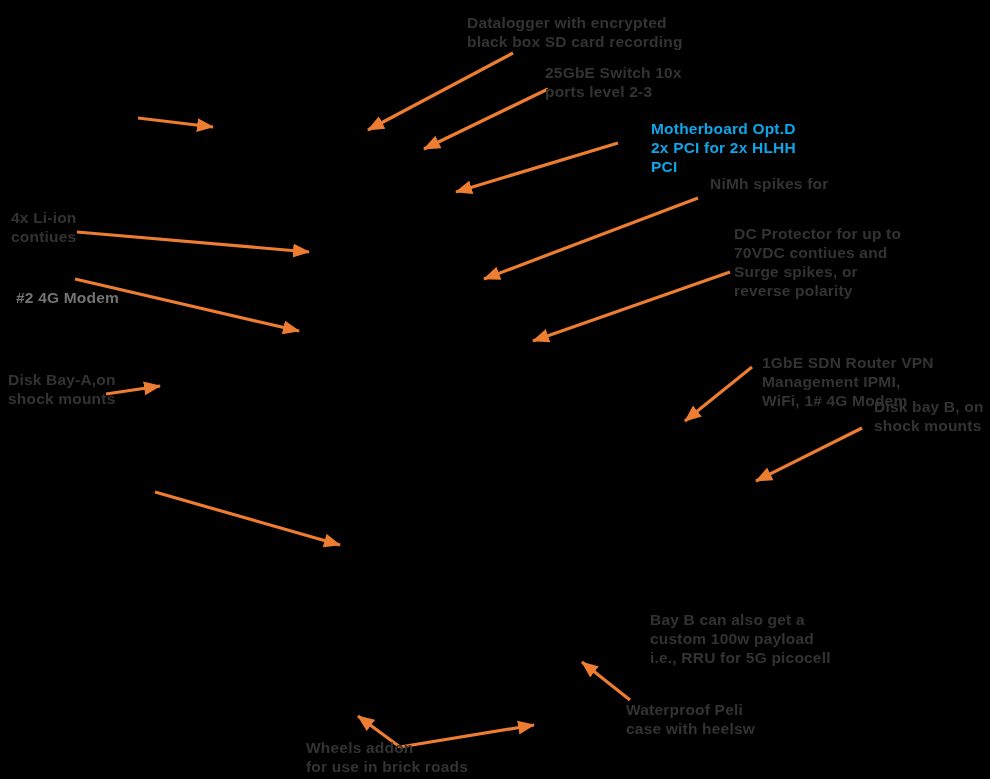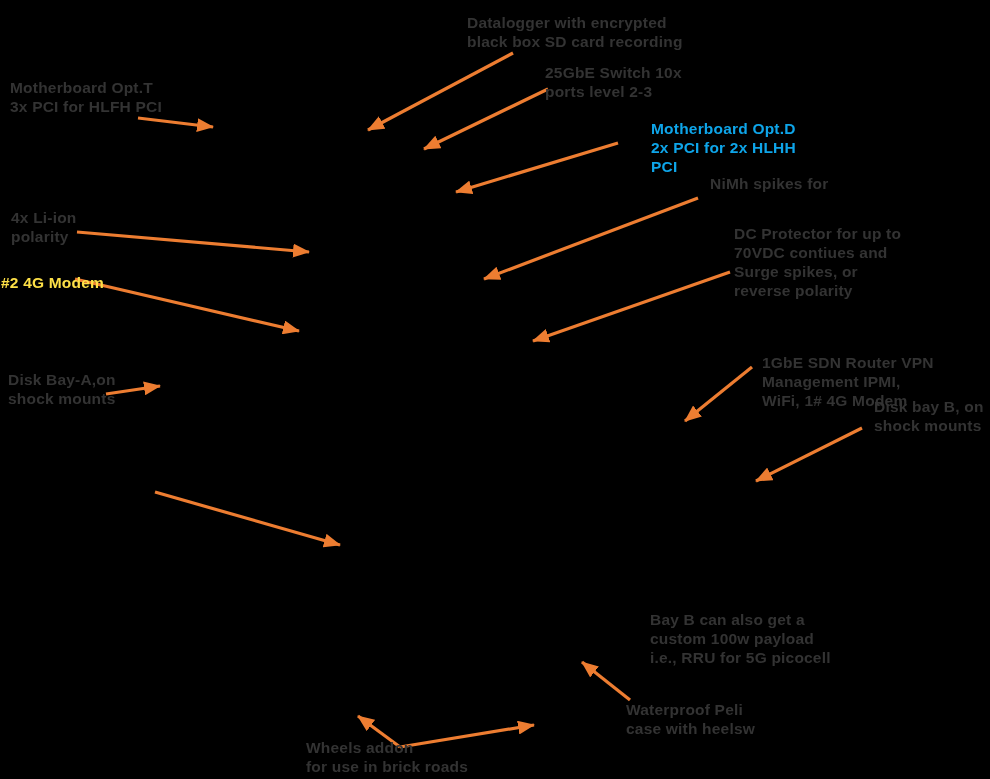--- a/index.html
+++ b/index.html
@@ -78,27 +78,25 @@
 Surge spikes, or
 reverse polarity</div>
 
   <div class="label" style="left: 762px; top: 314px; color: rgb(51, 51, 51); margin-top: 39px;">1GbE SDN Router VPN
 Management IPMI,
 WiFi, 1# 4G Modem</div>
 
   <div class="label" style="left: 874px; top: 397px; color: rgb(51, 51, 51);">Disk bay B, on
 shock mounts</div>
 
-  <div class="label" style="left: 10px; top: 78px; color: rgb(51, 51, 51);">Motherboard Opt.T
-3x PCI for HLFH PCI</div>
 
   <div class="label" style="left: 11px; top: 208px; color: rgb(51, 51, 51);">4x Li-ion
-polarity</div>
+contiues</div>
 
-  <div class="label" style="left: 1px; top: 273px; color: #fde047;">#2 4G Modem</div>
+  <div class="label" style="left: 1px; top: 288px; color: #737373; padding-left: 15px;">#2 4G Modem</div>
 
   <div class="label" style="left: 8px; top: 370px; color: rgb(51, 51, 51);">Disk Bay-A,on
 shock mounts</div>
 
 
   <div class="label" style="left: 650px; top: 610px; color: rgb(51, 51, 51);">Bay B can also get a
 custom 100w payload
 i.e., RRU for 5G picocell</div>
 
   <div class="label" style="left: 626px; top: 700px; color: rgb(51, 51, 51);">Waterproof Peli

